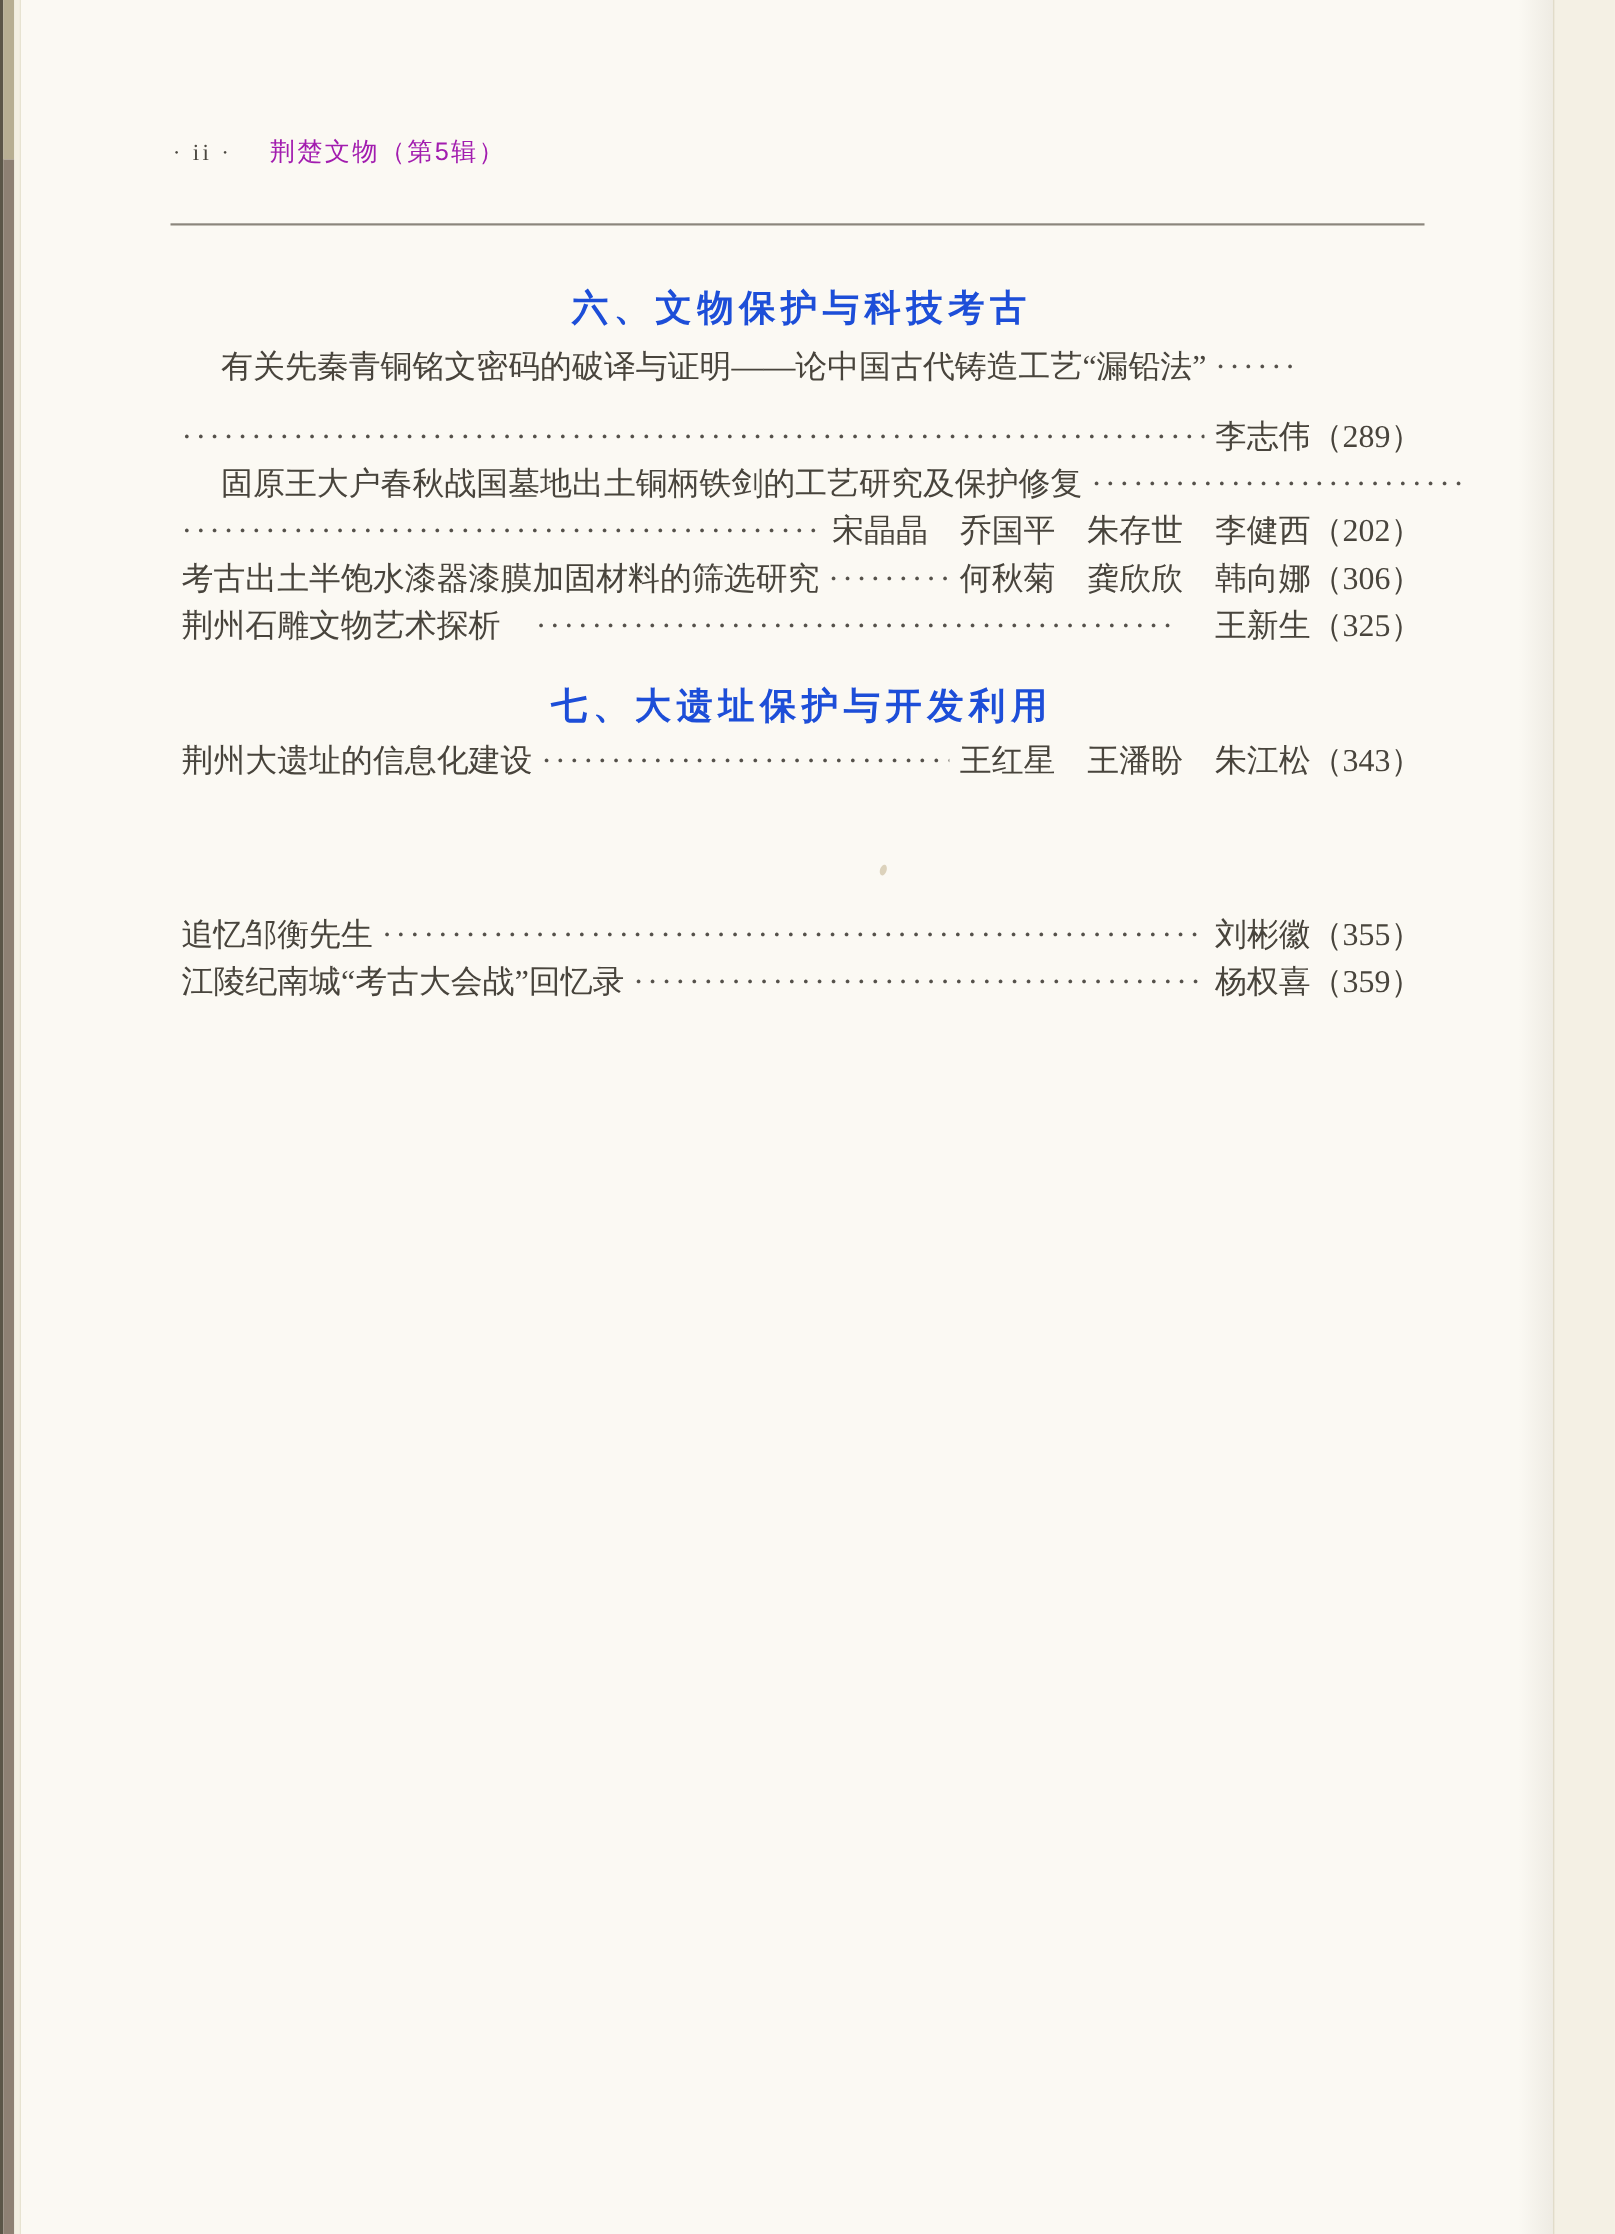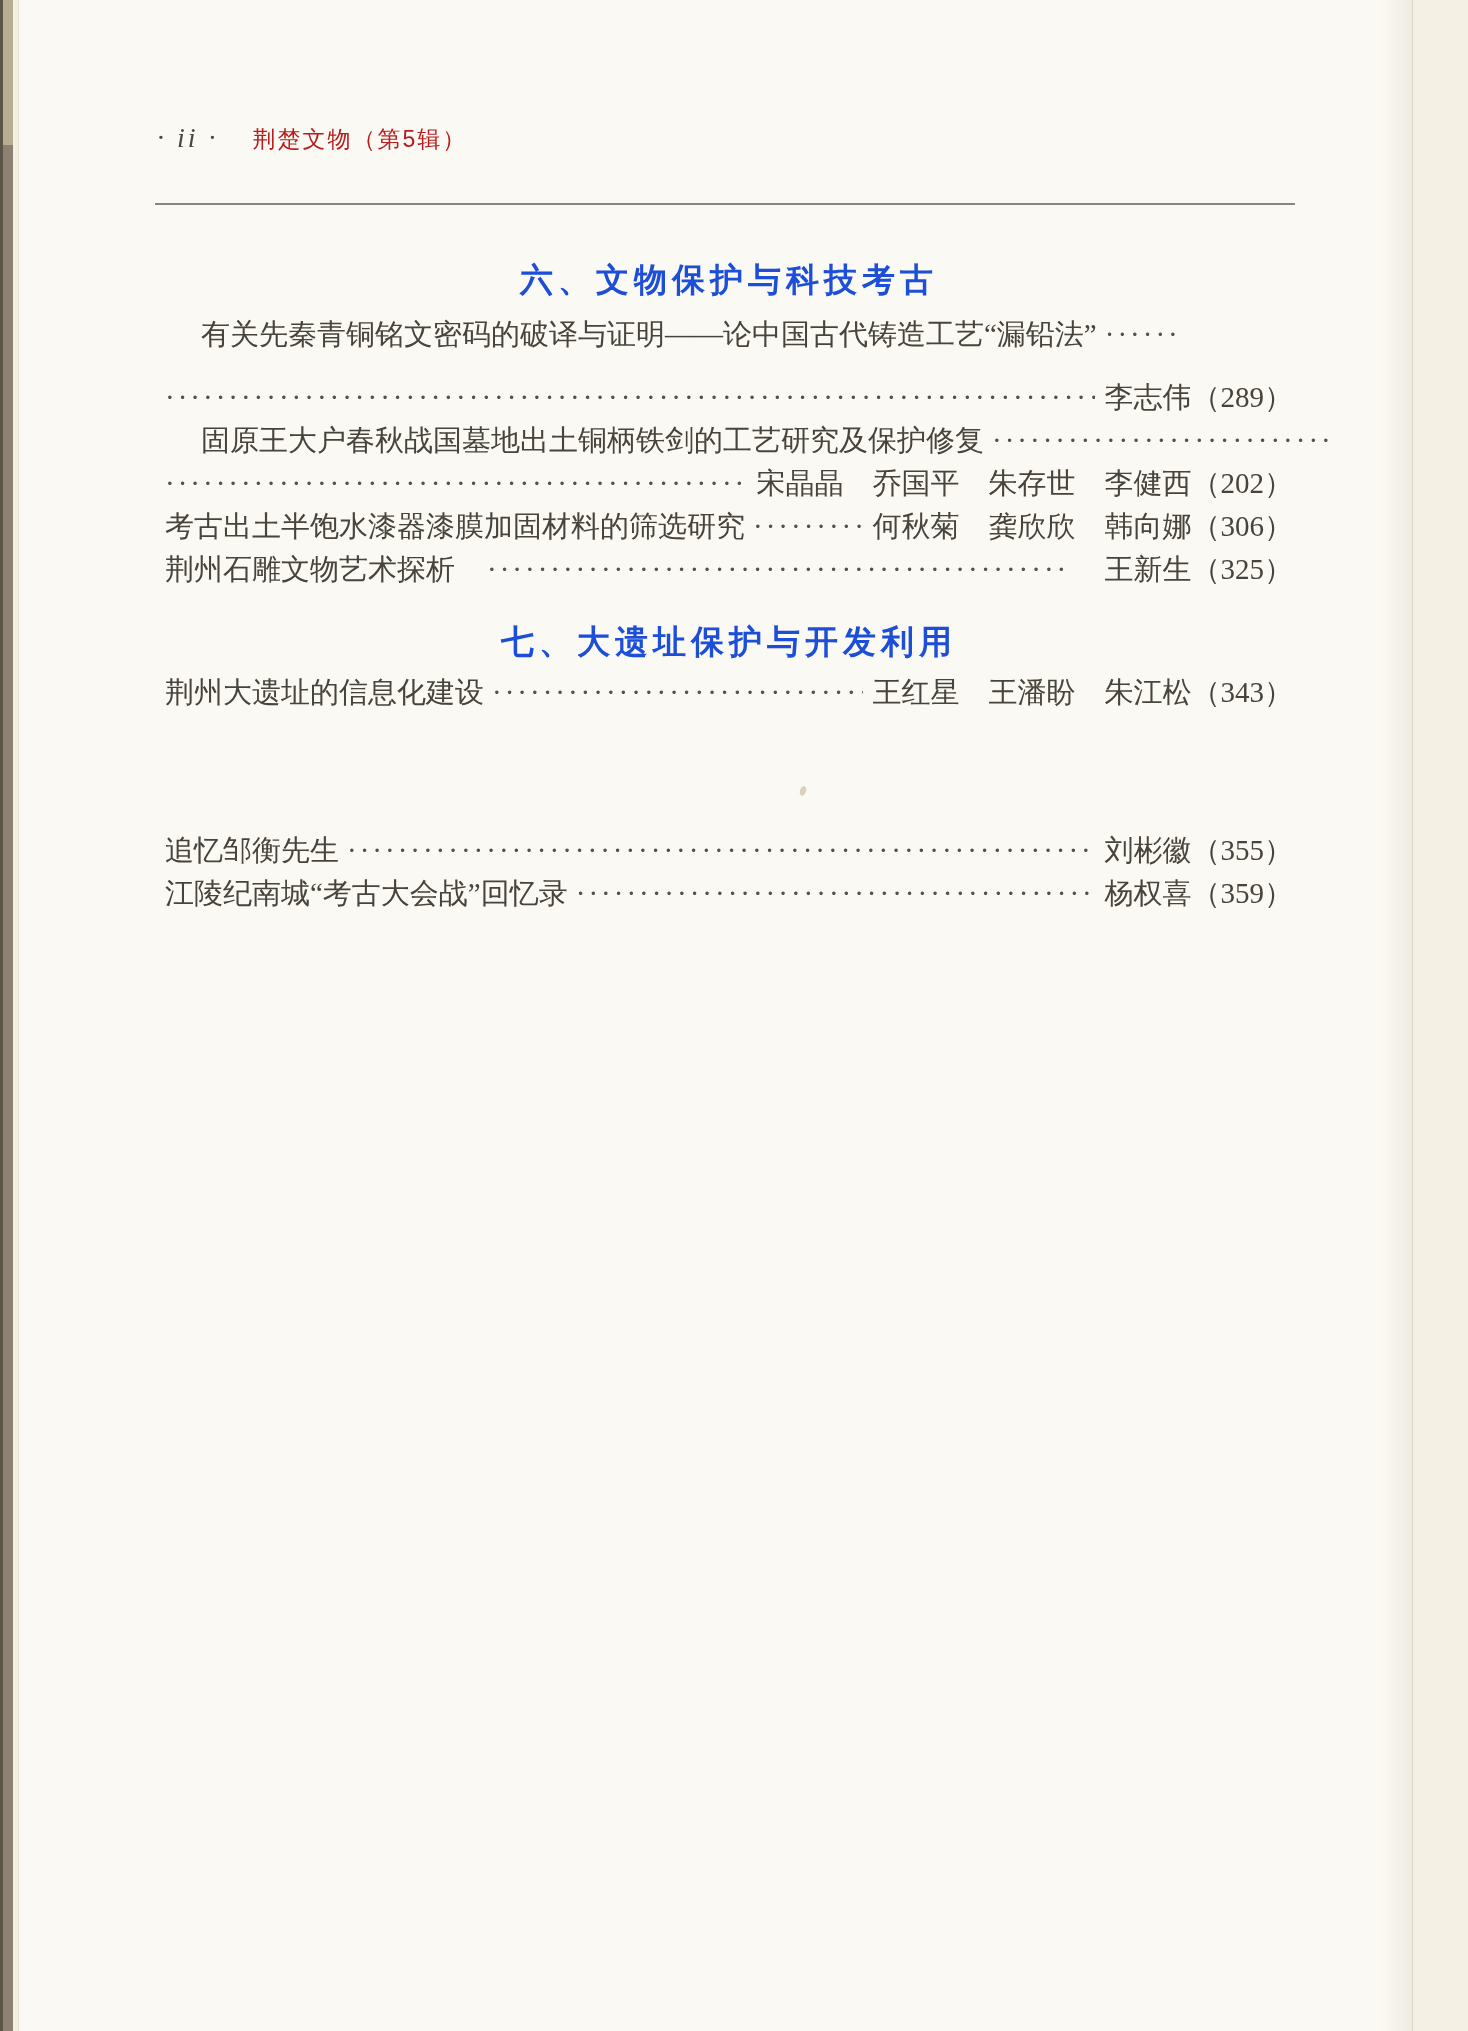--- a/index.html
+++ b/index.html
@@ -14,23 +14,23 @@
   .spine-light{position:absolute;left:13px;top:0;width:5px;height:100%;background:#f3efe2;border-right:1px solid #e6e1cf;}
 
   
   .page-right-shadow{position:absolute;left:1380px;top:0;width:32px;height:100%;
     background:linear-gradient(to right, rgba(125,112,86,0), rgba(125,112,86,0.10));}
   .page-right-strip{position:absolute;left:1412px;top:0;width:56px;height:100%;
     background:#f4f0e4;border-left:1px solid #ddd6c3;}
 
   
   .page-header{position:absolute;left:157px;top:122px;display:flex;align-items:baseline;color:#4a473f;}
-  .page-num{font-style:italic;font-size:28px;letter-spacing:3px;}
+  .page-num{font-size:21px;letter-spacing:3px;}
   .book-title{margin-left:34px;font-family:"Liberation Sans","DejaVu Sans",sans-serif;
-    font-size:23px;letter-spacing:2px;color:#b91c1c;}
+    font-size:23px;letter-spacing:2px;color:#a21caf;}
   .header-rule{position:absolute;left:155px;top:203px;width:1140px;height:2px;background:#8b867c;}
 
   
   .section-heading{position:absolute;left:165px;width:1128px;text-align:center;
     font-family:"Liberation Sans","DejaVu Sans",sans-serif;font-weight:700;
     font-size:33px;letter-spacing:5px;color:#1d4ed8;white-space:nowrap;}
   .h-six{top:258px;}
   .h-seven{top:620px;}
   .h-eight{top:763px;}
 

